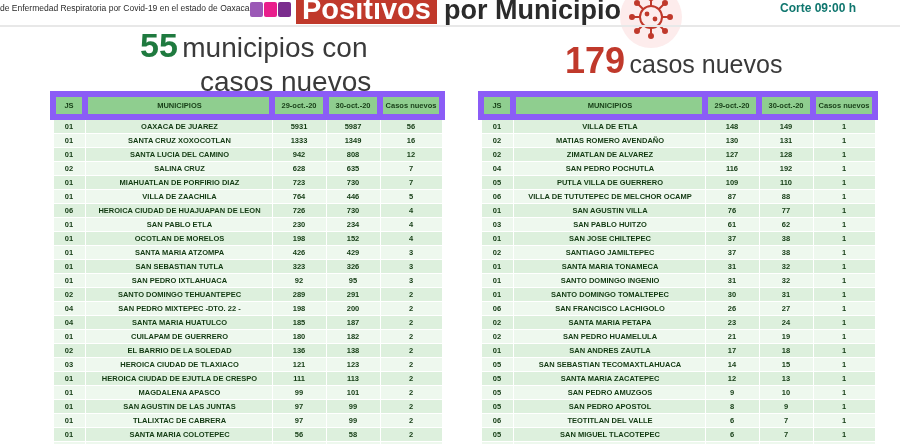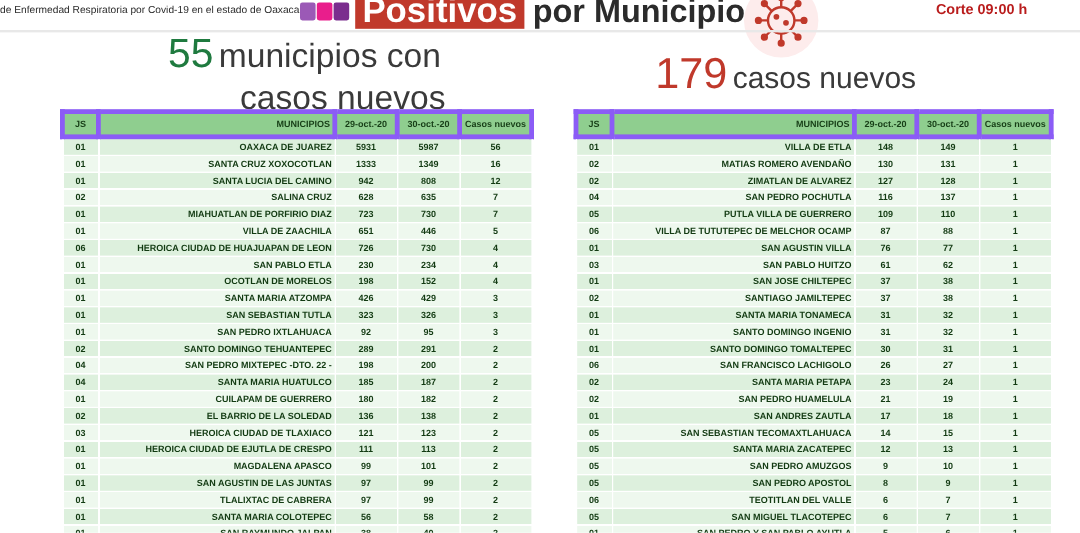--- a/index.html
+++ b/index.html
@@ -68,56 +68,56 @@
     position: absolute;
     left: 620px; top: -14px;
     width: 62px; height: 62px;
     border-radius: 50%;
     background: #fdecec;
   }
   .virus-badge svg { position: absolute; left: 7px; top: 7px; }
   .corte {
     position: absolute;
     right: 8px; top: 1px;
-    color: #b91c1c;
+    color: #0f766e;
     font-weight: bold;
     font-size: 12px;
   }
   .hdr-rule {
     position: absolute;
     left: 0; top: 25px;
     width: 900px; height: 2px;
     background: #e8e8e8;
   }
 
   
   .counter {
     position: absolute;
     font-family: "Liberation Sans", sans-serif;
   }
   .counter .num {
     font-size: 34px;
-    font-weight: normal;
+    font-weight: bold;
     text-align: center;
   }
   .counter .txt {
     font-size: 28px;
     color: #3a3a3a;
   }
   #counter-left {
     left: 140px; top: 30px;
     color: #1f7a3f;
     line-height: 30px;
   }
   #counter-left .l2 {
     display: block;
     margin-left: 60px;
   }
   #counter-right {
-    left: 546px; top: 40px;
+    left: 565px; top: 40px;
     color: #c0392b;
     white-space: nowrap;
   }
   #counter-right .num { font-size: 36px; }
   #counter-right .txt { font-size: 25px; }
 
   
   .table-wrap {
     position: absolute;
     top: 91px;
@@ -129,40 +129,40 @@
     border-collapse: collapse;
     width: 100%;
     font-size: 8px;
     table-layout: fixed;
   }
   thead th {
     background: #8fce8f;
     color: #173e17;
     font-weight: bold;
     font-size: 7.5px;
-    border: 4px solid #8b5cf6;
+    border: 6px solid #8b5cf6;
     padding: 3px 2px;
     text-align: center;
     height: 11px;
   }
   tbody td {
     border: 1px solid #ffffff;
     padding: 1px 2px;
     height: 11px;
     font-weight: bold;
     color: #123a12;
     font-size: 7.5px;
     overflow: hidden;
     white-space: nowrap;
   }
   tbody tr:nth-child(odd) td  { background: #ddf0dd; }
   tbody tr:nth-child(even) td { background: #eef8ee; }
 
   .c-js   { width: 22px;  text-align: center; }
-  .c-mun  { text-align: right; padding-left: 4px; }
+  .c-mun  { text-align: center; padding-left: 4px; }
   .c-num  { width: 44px;  text-align: center; }
   .c-new  { width: 52px;  text-align: center; }
 </style>
 </head>
 <body>
 
 <div class="header">
   <div class="header-left">de Enfermedad Respiratoria por Covid-19 en el estado de Oaxaca</div>
 
   <div class="logo-swatches">
@@ -260,21 +260,21 @@
         <tr>
           <td class="c-js">01</td>
           <td class="c-mun">MIAHUATLAN DE PORFIRIO DIAZ</td>
           <td class="c-num">723</td>
           <td class="c-num">730</td>
           <td class="c-new">7</td>
         </tr>
         <tr>
           <td class="c-js">01</td>
           <td class="c-mun">VILLA DE ZAACHILA</td>
-          <td class="c-num">651</td>
+          <td class="c-num">764</td>
           <td class="c-num">446</td>
           <td class="c-new">5</td>
         </tr>
         <tr>
           <td class="c-js">06</td>
           <td class="c-mun">HEROICA CIUDAD DE HUAJUAPAN DE LEON</td>
           <td class="c-num">726</td>
           <td class="c-num">730</td>
           <td class="c-new">4</td>
         </tr>
@@ -431,21 +431,21 @@
           <td class="c-js">02</td>
           <td class="c-mun">ZIMATLAN DE ALVAREZ</td>
           <td class="c-num">127</td>
           <td class="c-num">128</td>
           <td class="c-new">1</td>
         </tr>
         <tr>
           <td class="c-js">04</td>
           <td class="c-mun">SAN PEDRO POCHUTLA</td>
           <td class="c-num">116</td>
-          <td class="c-num">137</td>
+          <td class="c-num">192</td>
           <td class="c-new">1</td>
         </tr>
         <tr>
           <td class="c-js">05</td>
           <td class="c-mun">PUTLA VILLA DE GUERRERO</td>
           <td class="c-num">109</td>
           <td class="c-num">110</td>
           <td class="c-new">1</td>
         </tr>
         <tr>

